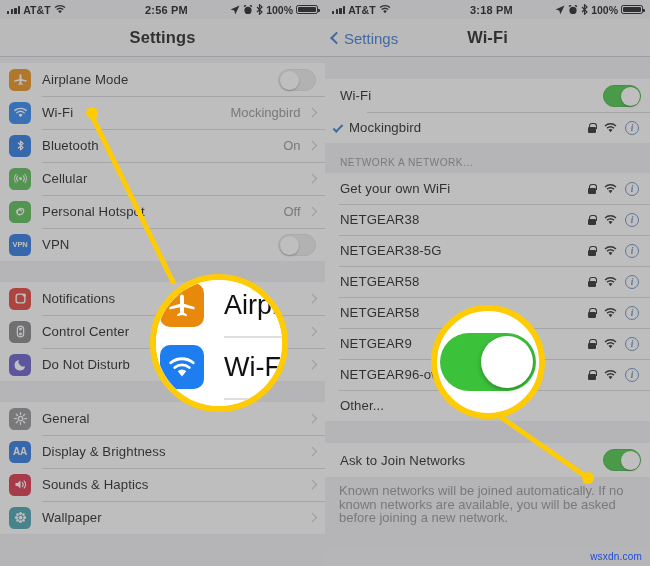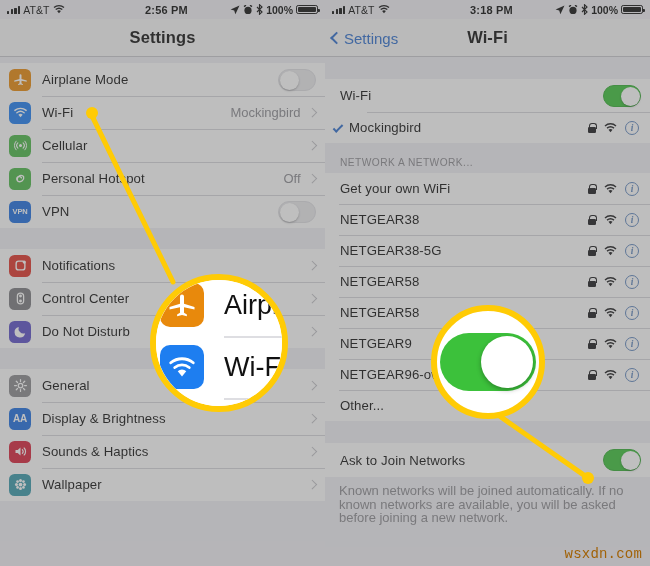--- a/index.html
+++ b/index.html
@@ -37,21 +37,21 @@
   }
   .sb-left  { display: flex; align-items: center; gap: 3px; flex: 1; }
   .sb-mid   { position: absolute; left: 0; right: 0; text-align: center;
               font-size: 11px; font-weight: bold; letter-spacing: .2px; padding-left: 8px; }
   .sb-right { display: flex; align-items: center; gap: 3px; margin-left: auto;
               position: relative; z-index: 2; }
   .sig { display: flex; align-items: flex-end; gap: 1.2px; height: 8px; }
   .sig i { display: block; width: 2.4px; background: #111; border-radius: .5px; }
   .sig i:nth-child(1){height:3px}.sig i:nth-child(2){height:4.5px}
   .sig i:nth-child(3){height:6px}.sig i:nth-child(4){height:7.5px}
-  .carrier { font-size: 10.5px; font-weight: normal; letter-spacing: .1px; }
+  .carrier { font-size: 10.5px; font-weight: bold; letter-spacing: .1px; }
   .batt {
     width: 22px; height: 9.5px; border: 1px solid #111; border-radius: 2.2px;
     position: relative; padding: 1px;
   }
   .batt::after{content:"";position:absolute;right:-3px;top:3px;width:1.6px;height:3.5px;
                background:#111;border-radius:0 1px 1px 0;}
   .batt > span { display:block; height:100%; background:#111; border-radius:1px; }
   .pct { font-size: 10.5px; font-weight: bold; }
 
   
@@ -169,21 +169,21 @@
   .mlabel { font-size: 27px; color: #111; white-space: nowrap; }
 
   
   .mtog { width: 96px; height: 58px; border-radius: 29px; background:#3cc13b;
           position: relative; }
   .mtog > span { position:absolute; right:3px; top:3px; width:52px;height:52px;
                  border-radius:50%; background:#fff; box-shadow:0 2px 5px rgba(0,0,0,.3); }
 
   .watermark {
     position: absolute; right: 8px; bottom: 4px; z-index: 70;
-    font-size: 14px; color: #a16207; font-family: Liberation Mono, monospace;
+    font-size: 10px; color: #1d4ed8; font-family: Liberation Sans, sans-serif;
     letter-spacing: .2px;
   }
   svg { display: block; }
 </style>
 </head>
 <body>
 
 <div id="root">
 
   <div class="panel" id="panel-left">
@@ -244,20 +244,32 @@
           <span class="rowicon" style="background: rgb(30, 126, 240);">
             <svg viewBox="0 0 24 24" width="15" height="15">
               <path d="M12 19.6 8.6 15.4a5 5 0 0 1 6.8 0z" fill="#fff"></path>
               <path d="M6.2 12.4a9.2 9.2 0 0 1 11.6 0" stroke="#fff" stroke-width="2.3" fill="none" stroke-linecap="round"></path>
               <path d="M3 8.6a14.2 14.2 0 0 1 18 0" stroke="#fff" stroke-width="2.3" fill="none" stroke-linecap="round"></path>
             </svg>
           </span>
           <span class="rowlabel">Wi-Fi</span>
           <span class="rowend">
             <span class="rowvalue">Mockingbird</span>
+            <span class="chev"></span>
+          </span>
+        </div>
+        <div class="row">
+          <span class="rowicon" style="background: rgb(30, 111, 224);">
+            <svg viewBox="0 0 24 24" width="15" height="15">
+              <path d="M8 7.4 16 15.2 12 19V5l4 3.8L8 16.6" stroke="#fff" stroke-width="2" fill="none" stroke-linejoin="round"></path>
+            </svg>
+          </span>
+          <span class="rowlabel">Bluetooth</span>
+          <span class="rowend">
+            <span class="rowvalue">On</span>
             <span class="chev"></span>
           </span>
         </div>
         <div class="row">
           <span class="rowicon" style="background: rgb(76, 183, 73);">
             <svg viewBox="0 0 24 24" width="15" height="15">
               <circle cx="12" cy="12" r="2.4" fill="#fff"></circle>
               <path d="M7.8 7.8a6 6 0 0 0 0 8.4M16.2 7.8a6 6 0 0 1 0 8.4" stroke="#fff" stroke-width="1.8" fill="none" stroke-linecap="round"></path>
               <path d="M5 5a10 10 0 0 0 0 14M19 5a10 10 0 0 1 0 14" stroke="#fff" stroke-width="1.6" fill="none" stroke-linecap="round"></path>
             </svg>

